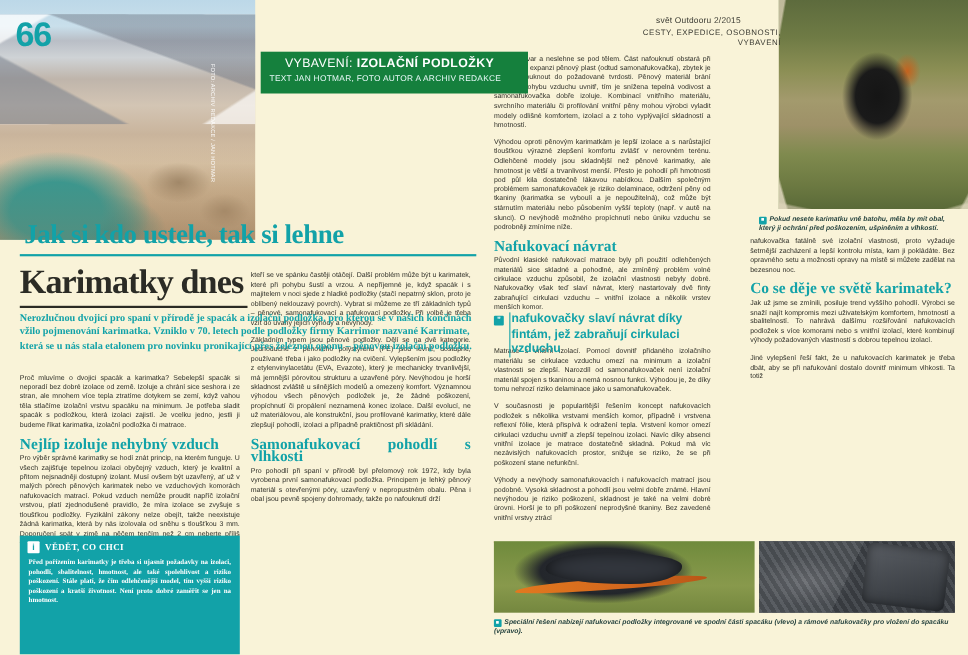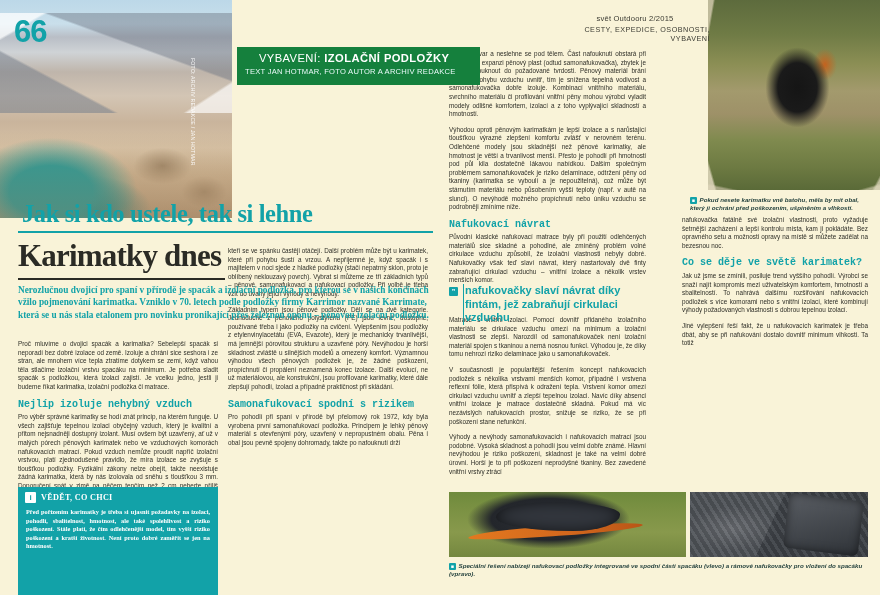--- a/index.html
+++ b/index.html
@@ -119,22 +119,22 @@
   .perex{
     position:absolute; left:18px; top:284px; width:420px; z-index:5;
     color:#12a2a8; font-weight:bold; font-size:9.3px; line-height:12.4px;
     font-family:"Liberation Serif", serif;
   }
 
   
   .col{ position:absolute; color:#2f2f28; font-size:6.35px; line-height:8.6px; text-align:justify; }
   .col p{ margin-bottom:7px; }
   .col h3{
-    color:#12a2a8; font-size:10px; line-height:11.6px; font-weight:bold;
-    font-family:Liberation Mono, monospace; margin:2px 0 3px;
+    color:#12a2a8; font-size:14px; line-height:11.6px; font-weight:bold;
+    font-family:Liberation Serif, serif; margin:2px 0 3px;
   }
 
   #col1{ left:18px; top:340px; width:200px; }
   #col2{ left:228px; top:247px; width:200px; }
   #col3{ left:449px; top:50px; width:197px; }
   #col4{ left:682px; top:216px; width:186px; }
   #col3b{ left:449px; top:316px; width:197px; }
 
   
   .infobox{
@@ -261,21 +261,21 @@
   <div class="perex">Nerozlučnou dvojicí pro spaní v přírodě je spacák a izolační podložka, pro kterou se v našich končinách vžilo pojmenování karimatka. Vzniklo v 70. letech podle podložky firmy Karrimor nazvané Karrimate, která se u nás stala etalonem pro novinku pronikající přes železnou oponu – pěnovou izolační podložku.</div>
 
   <div class="col" id="col1">
       <p>Proč mluvíme o dvojici spacák a karimatka? Sebelepší spacák si neporadí bez dobré izolace od země. Izoluje a chrání sice seshora i ze stran, ale mnohem více tepla ztratíme dotykem se zemí, když vahou těla stlačíme izolační vrstvu spacáku na minimum. Je potřeba sladit spacák s podložkou, která izolaci zajistí. Je vcelku jedno, jestli ji budeme říkat karimatka, izolační podložka či matrace.</p>
       <h3>Nejlíp izoluje nehybný vzduch</h3>
       <p>Pro výběr správné karimatky se hodí znát princip, na kterém funguje. U všech zajišťuje tepelnou izolaci obyčejný vzduch, který je kvalitní a přitom nejsnadněji dostupný izolant. Musí ovšem být uzavřený, ať už v malých pórech pěnových karimatek nebo ve vzduchových komorách nafukovacích matrací. Pokud vzduch nemůže proudit napříč izolační vrstvou, platí zjednodušené pravidlo, že míra izolace se zvyšuje s tloušťkou podložky. Fyzikální zákony nelze obejít, takže neexistuje žádná karimatka, která by nás izolovala od sněhu s tloušťkou 3 mm. Doporučení spát v zimě na něčem tenčím než 2 cm neberte příliš vážně.</p>
     </div>
   <div class="col" id="col2">
       <p>kteří se ve spánku častěji otáčejí. Další problém může být u karimatek, které při pohybu šustí a vrzou. A nepříjemné je, když spacák i s majitelem v noci sjede z hladké podložky (stačí nepatrný sklon, proto je oblíbený neklouzavý povrch). Vybrat si můžeme ze tří základních typů – pěnové, samonafukovací a nafukovací podložky. Při volbě je třeba vzít do úvahy jejich výhody a nevýhody.</p>
       <p>Základním typem jsou pěnové podložky. Dělí se na dvě kategorie. Jednoduché z pěnového polystyrénu (PE) jsou levné, dostupné, používané třeba i jako podložky na cvičení. Vylepšením jsou podložky z etylenvinylacetátu (EVA, Evazote), který je mechanicky trvanlivější, má jemnější pórovitou strukturu a uzavřené póry. Nevýhodou je horší skladnost zvláště u silnějších modelů a omezený komfort. Významnou výhodou všech pěnových podložek je, že žádné poškození, propíchnutí či propálení neznamená konec izolace. Další evolucí, ne už materiálovou, ale konstrukční, jsou profilované karimatky, které dále zlepšují pohodlí, izolaci a případně praktičnost při skládání.</p>
-      <h3>Samonafukovací spodní s rizikem</h3>
+      <h3>Samonafukovací pohodlí s vlhkosti</h3>
       <p>Pro pohodlí při spaní v přírodě byl přelomový rok 1972, kdy byla vyrobena první samonafukovací podložka. Principem je lehký pěnový materiál s otevřenými póry, uzavřený v nepropustném obalu. Pěna i obal jsou pevně spojeny dohromady, takže po nafouknutí drží</p>
     </div>
   <div class="col" id="col3">
       <p>podložka tvar a neslehne se pod tělem. Část nafouknutí obstará při samovolné expanzi pěnový plast (odtud samonafukovačka), zbytek je nutno dofouknout do požadované tvrdosti. Pěnový materiál brání volnému pohybu vzduchu uvnitř, tím je snížena tepelná vodivost a samonafukovačka dobře izoluje. Kombinací vnitřního materiálu, svrchního materiálu či profilování vnitřní pěny mohou výrobci vyladit modely odlišné komfortem, izolací a z toho vyplývající skladností a hmotností.</p>
       <p>Výhodou oproti pěnovým karimatkám je lepší izolace a s narůstající tloušťkou výrazné zlepšení komfortu zvlášť v nerovném terénu. Odlehčené modely jsou skladnější než pěnové karimatky, ale hmotnost je větší a trvanlivost menší. Přesto je pohodlí při hmotnosti pod půl kila dostatečně lákavou nabídkou. Dalším společným problémem samonafukovaček je riziko delaminace, odtržení pěny od tkaniny (karimatka se vyboulí a je nepoužitelná), což může být stárnutím materiálu nebo působením vyšší teploty (např. v autě na slunci). O nevýhodě možného propíchnutí nebo úniku vzduchu se podrobněji zmíníme níže.</p>
       <h3>Nafukovací návrat</h3>
       <p>Původní klasické nafukovací matrace byly při použití odlehčených materiálů sice skladné a pohodlné, ale zmíněný problém volné cirkulace vzduchu způsobil, že izolační vlastnosti nebyly dobré. Nafukovačky však teď slaví návrat, který nastartovaly dvě finty zabraňující cirkulaci vzduchu – vnitřní izolace a několik vrstev menších komor.</p>
     </div>
   <div class="col" id="col3b">
       <p>Matrace s vnitřní izolací. Pomocí dovnitř přidaného izolačního materiálu se cirkulace vzduchu omezí na minimum a izolační vlastnosti se zlepší. Narozdíl od samonafukovaček není izolační materiál spojen s tkaninou a nemá nosnou funkci. Výhodou je, že díky tomu nehrozí riziko delaminace jako u samonafukovaček.</p>

